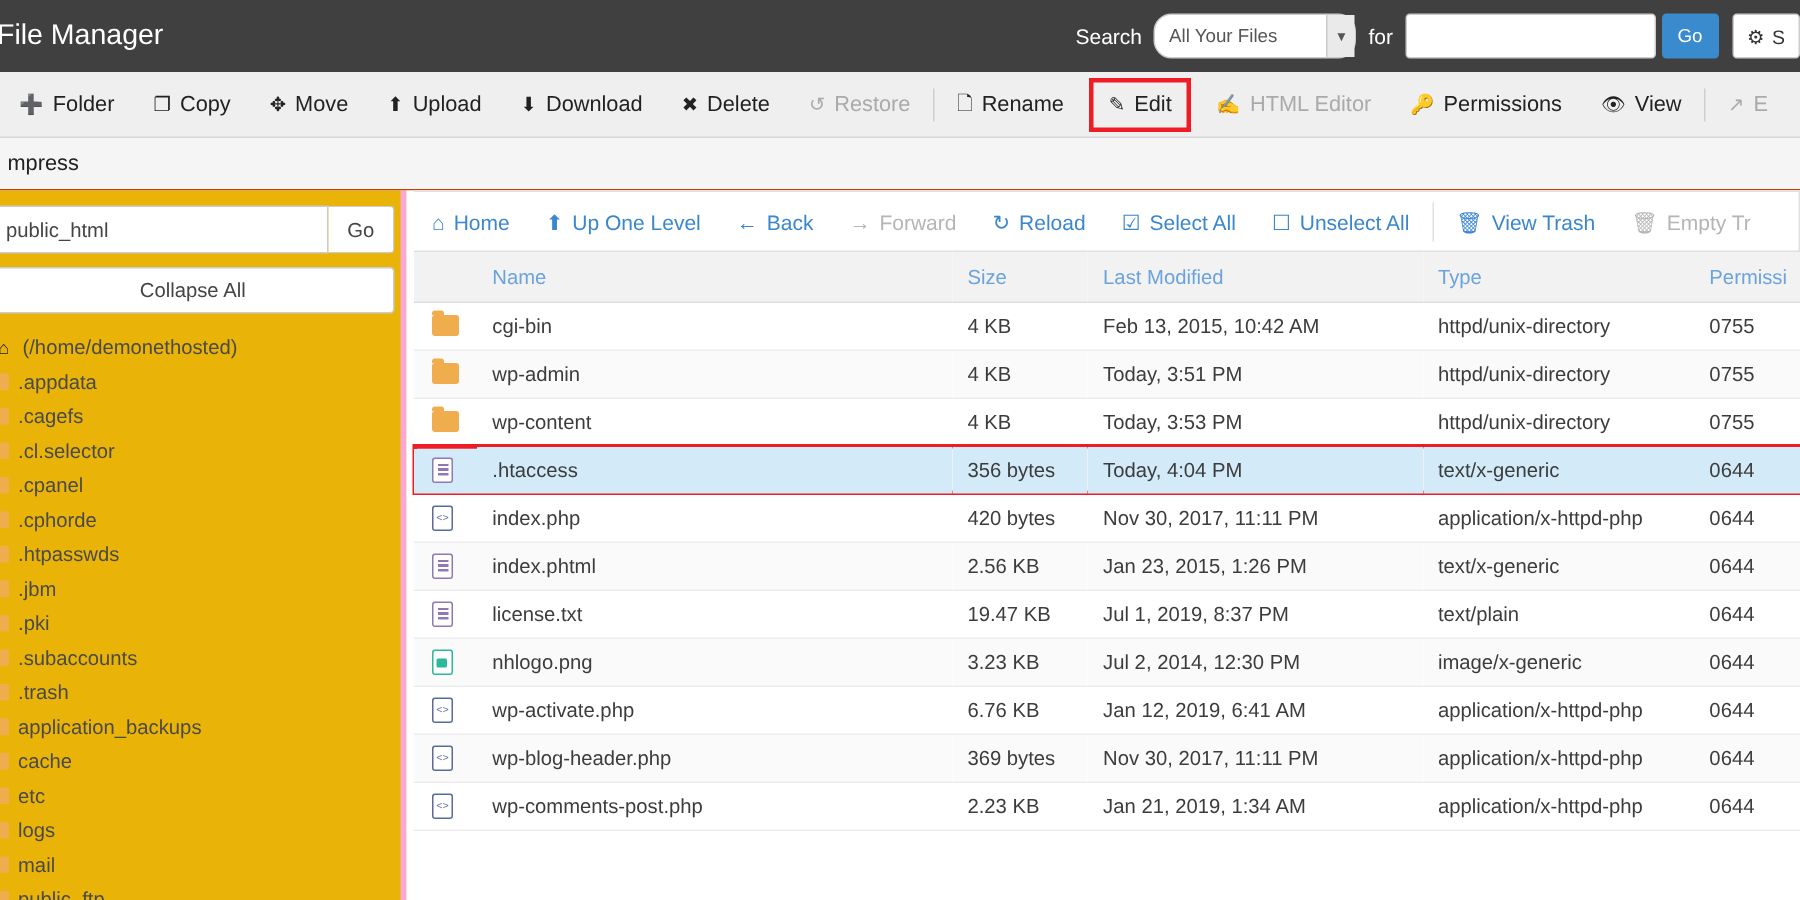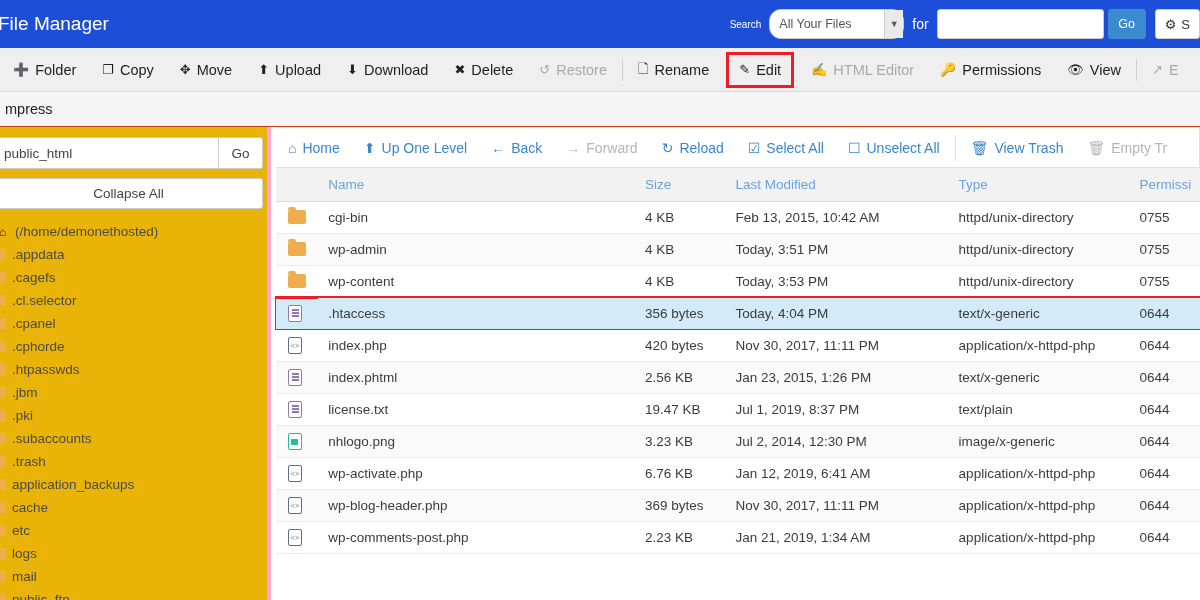--- a/index.html
+++ b/index.html
@@ -8,21 +8,21 @@
     overflow: hidden;
     font-family: "Liberation Sans", sans-serif;
     font-size: 13px;
     background: #fff;
     color: #333;
   }
 
   
   .app-header {
     height: 48px;
-    background: #1d4ed8;
+    background: #404040;
     display: flex;
     align-items: center;
     padding-left: 0;
     position: relative;
   }
   .app-title {
     color: #ffffff;
     font-size: 19px;
     font-weight: 400;
     margin-left: -2px;
@@ -32,21 +32,21 @@
     position: absolute;
     right: 0;
     top: 0;
     height: 48px;
     display: flex;
     align-items: center;
     gap: 0;
   }
   .search-label {
     color: #ffffff;
-    font-size: 10px;
+    font-size: 14px;
     margin-right: 8px;
     white-space: nowrap;
     margin-left: 40px;
   }
   .search-select {
     width: 135px;
     height: 30px;
     background: #fff;
     border: 1px solid #ccc;
     border-radius: 12px;

